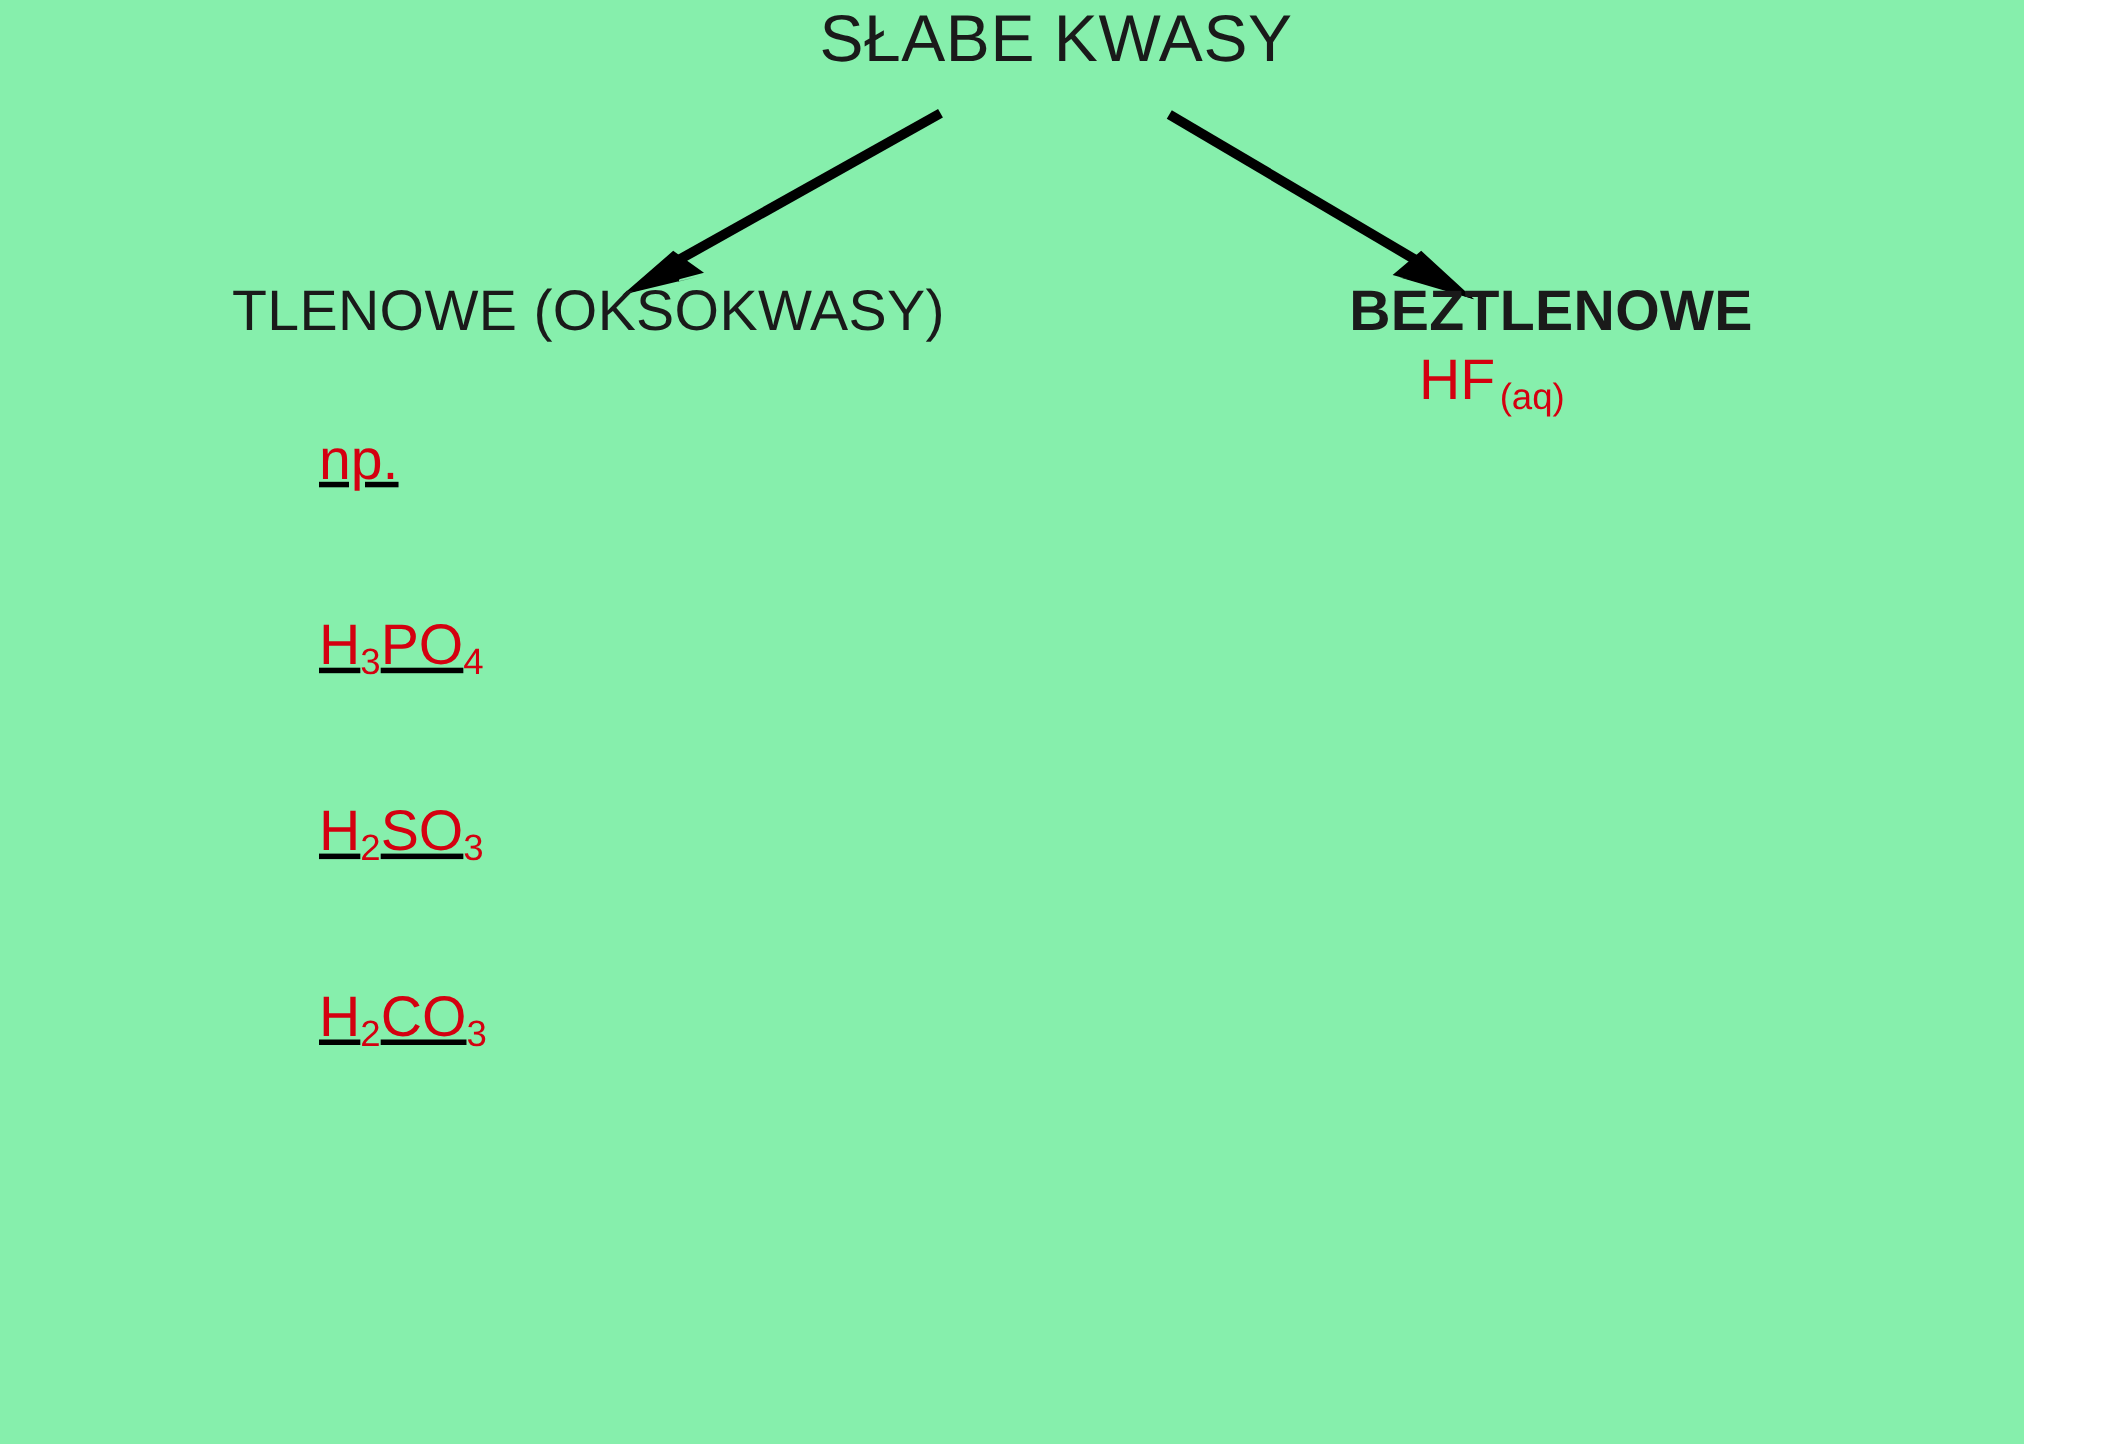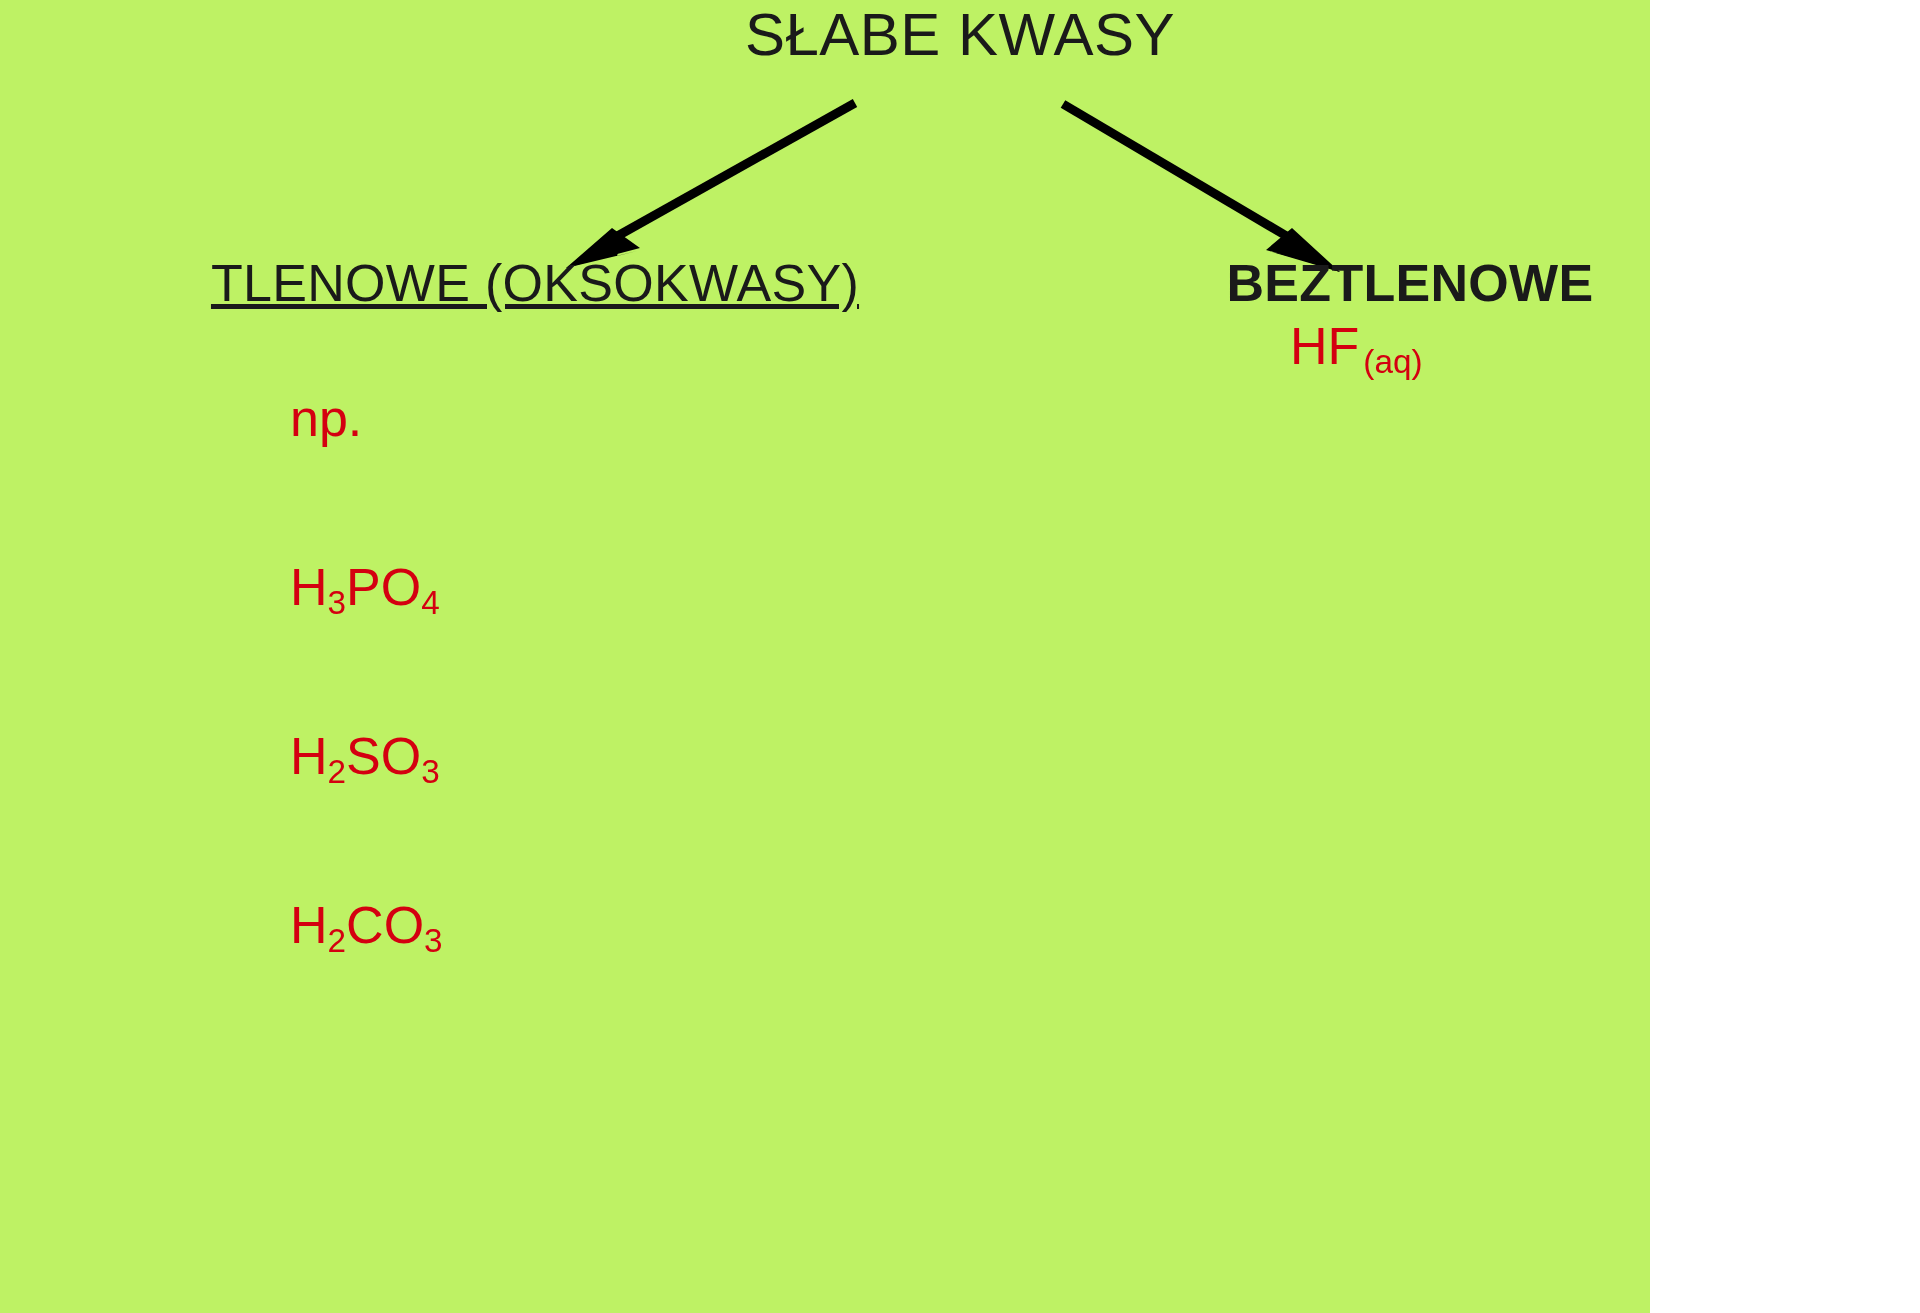--- a/index.html
+++ b/index.html
@@ -9,23 +9,23 @@
   }
   body {
     width: 1920px;
     height: 1313px;
     font-family: "Liberation Sans", sans-serif;
     overflow: hidden;
   }
 
   #diagram {
     position: relative;
-    width: 1650px;
+    width: 1840px;
     height: 1313px;
-    background: #bef264;
+    background: #86efac;
   }
 
   
   #arrow-layer {
     position: absolute;
     left: 0;
     top: 0;
     width: 1920px;
     height: 1313px;
     pointer-events: none;
@@ -53,36 +53,36 @@
   .branch-left  { left: 120px;  width: 800px; }
   .branch-right { left: 1000px; width: 760px; }
 
   .branch-header {
     font-size: 52px;
     line-height: 70px;
     color: #1a1a1a;
     white-space: nowrap;
     letter-spacing: 0.3px;
   }
-  .branch-left .branch-header  { text-align: center; padding-left: 30px; text-decoration: underline; }
+  .branch-left .branch-header  { text-align: center; padding-left: 30px; }
   .branch-right .branch-header { text-align: center; padding-left: 60px; font-weight: bold; }
 
   
   .formula-list {
     list-style: none;
     margin: 0;
     padding: 0;
   }
   .formula-item {
     color: #D40010;
     font-size: 52px;
     line-height: 56px;
     white-space: nowrap;
   }
-  .branch-left .formula-list  { margin-top: 72px; padding-left: 170px; }
+  .branch-left .formula-list  { margin-top: 72px; padding-left: 170px; text-decoration: underline; }
   .branch-right .formula-list { padding-left: 290px; }
 
   .branch-left .formula-item  { margin-bottom: 113px; }
   .branch-right .formula-item { margin-bottom: 115px; }
 
   .formula-item sub {
     font-size: 0.64em;
     line-height: 0;
     vertical-align: baseline;
     position: relative;

